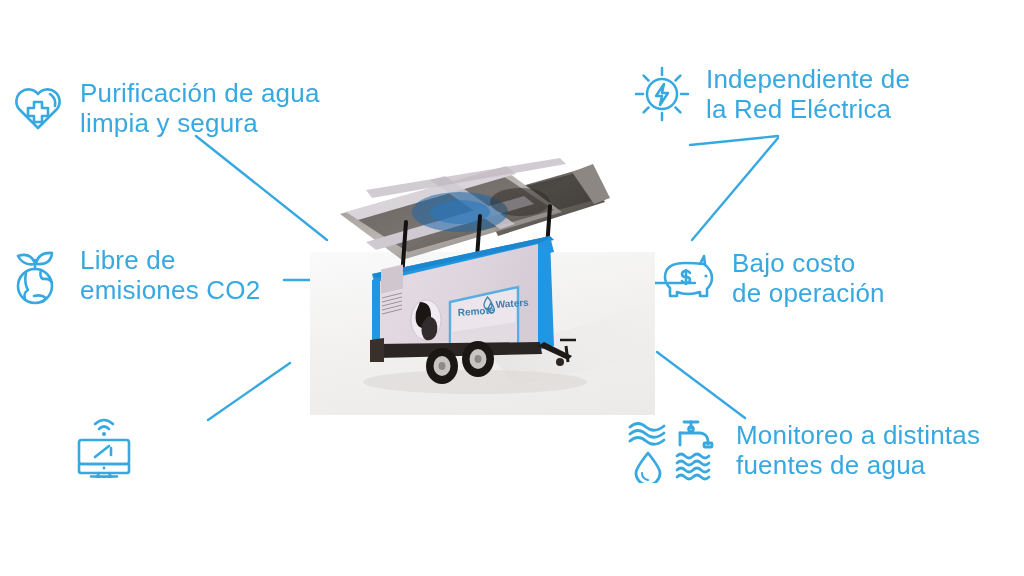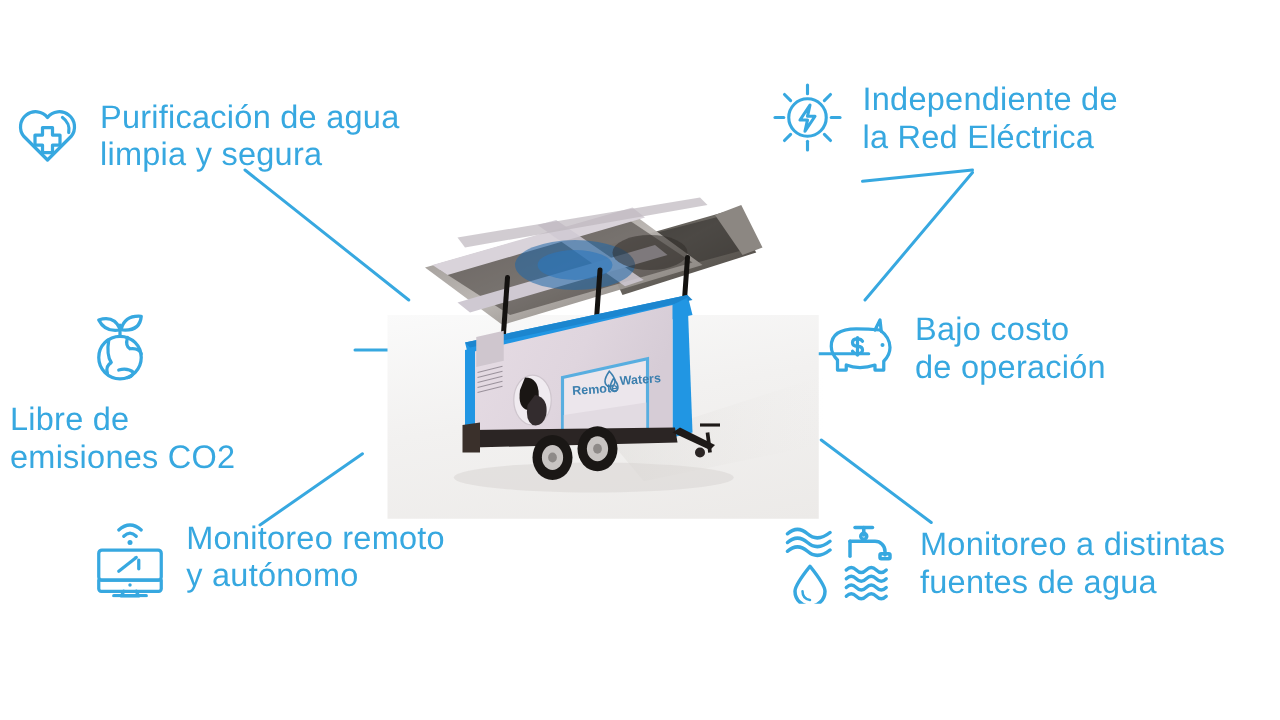--- a/index.html
+++ b/index.html
@@ -57,22 +57,22 @@
   }
   .feature-text {
     color: #37A8E0;
     font-size: 26px;
     line-height: 1.16;
     letter-spacing: 0.2px;
     white-space: pre-line;
   }
 
   .f-purificacion { left: 10px;  top: 66px; margin-top: 12px;  }
-  .f-independiente{ left: 616px; top: 64px;  }
-  .f-libre        { left: 8px;   top: 244px; flex-direction: column; }
+  .f-independiente{ left: 632px; top: 64px;  }
+  .f-libre        { left: 8px;   top: 244px; }
   .f-bajo         { left: 660px; top: 248px; }
   .f-monitoreo    { left: 73px;  top: 412px; }
   .f-adaptable    { left: 624px; top: 417px; }
 
   .f-adaptable .feature-icon { margin-right: 2px; }
   .icon-grid {
     display: grid;
     grid-template-columns: repeat(2, 48px);
     grid-template-rows: repeat(2, 33px);
     align-items: center;
@@ -263,22 +263,20 @@
       <path d="M26 17 Q31 12 36 17"></path>
       <circle cx="31" cy="22" r="2" fill="#37A8E0" stroke="none"></circle>
       <rect x="6" y="28" width="50" height="24" rx="2.5"></rect>
       <path d="M6 52 h50 v7 a2 2 0 0 1 -2 2 H8 a2 2 0 0 1 -2 -2 z"></path>
       <circle cx="31" cy="56" r="1.4" fill="#37A8E0" stroke="none"></circle>
       <path d="M26 61 L24 65 h14 l-2 -4"></path>
       <line x1="18" y1="64.5" x2="44" y2="64.5"></line>
       <line x1="22" y1="45" x2="36" y2="34"></line>
       <line x1="38" y1="43" x2="38" y2="36"></line>
     </svg>
-    <div class="feature-text">Monitoreo remoto
-y autónomo</div>
   </div>
 
   <div class="feature f-adaptable">
     <div class="feature-icon icon-grid">
       <svg width="44" height="30" viewBox="0 0 44 30" fill="none" stroke="#37A8E0" stroke-width="2.8" stroke-linecap="round">
         <path d="M4 8 Q12 1 20 8 Q28 15 38 7"></path>
         <path d="M4 15 Q12 8 20 15 Q28 22 38 14"></path>
         <path d="M4 22 Q12 15 20 22 Q28 29 38 21"></path>
       </svg>
       <svg width="44" height="30" viewBox="0 0 44 30" fill="none" stroke="#37A8E0" stroke-width="2.8" stroke-linecap="round" stroke-linejoin="round">

